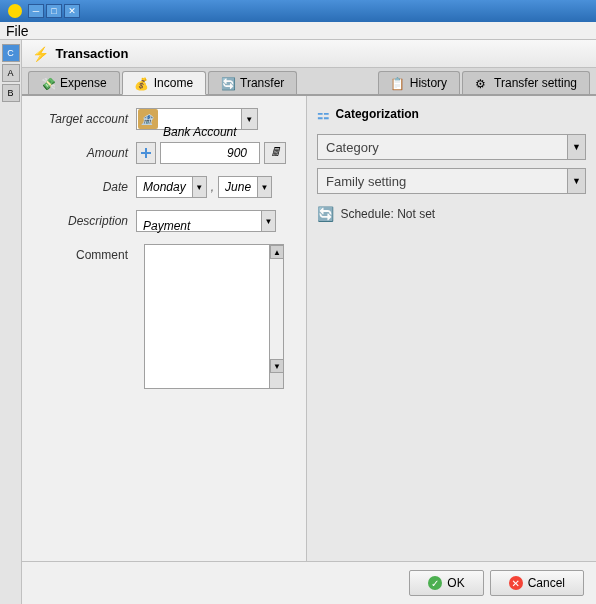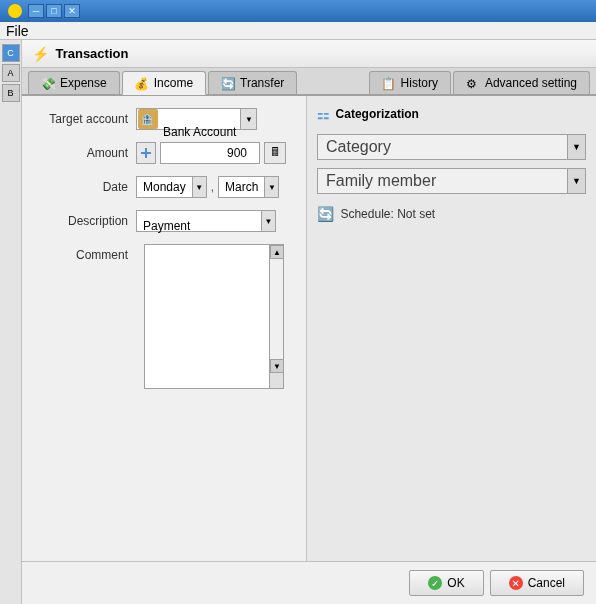--- a/index.html
+++ b/index.html
@@ -164,20 +164,21 @@
       flex: 1;
       padding: 12px 16px;
       display: flex;
       flex-direction: column;
       gap: 12px;
     }
     .form-row {
       display: flex;
       align-items: center;
       gap: 8px;
+      font-style: italic;
     }
     .form-label {
       width: 90px;
       text-align: right;
       font-size: 12px;
       color: #333;
     }
     .form-control {
       display: flex;
       align-items: center;
@@ -368,21 +369,21 @@
       align-items: center;
       border: 1px solid #a0a0a0;
       background: #f0f0f0;
       height: 26px;
       cursor: pointer;
       width: 100%;
     }
     .cat-text {
       flex: 1;
       padding: 0 8px;
-      font-size: 16px;
+      font-size: 13px;
       color: #444;
     }
     .cat-arrow {
       width: 18px;
       background: #d8d8d8;
       border-left: 1px solid #a0a0a0;
       height: 100%;
       display: flex; align-items: center; justify-content: center;
       font-size: 9px;
     }
@@ -488,21 +489,21 @@
           <span>Transfer</span>
         </div>
         <div class="tab-spacer"></div>
         <div class="tab-right">
           <div class="tab">
             <span class="tab-icon">📋</span>
             <span>History</span>
           </div>
           <div class="tab">
             <span class="tab-icon">⚙</span>
-            <span>Advanced setting</span>
+            <span>Transfer setting</span>
           </div>
         </div>
       </div>
 
       <div class="content-area">
 
         <div class="form-panel">
 
           <div class="form-row">
             <span class="form-label">Target account</span>
@@ -533,21 +534,21 @@
 
           <div class="form-row">
             <span class="form-label">Date</span>
             <div class="date-row">
               <div class="date-dropdown">
                 <span class="date-text">Monday</span>
                 <div class="date-arrow">▼</div>
               </div>
               <span class="date-sep">,</span>
               <div class="date-dropdown">
-                <span class="date-text">March</span>
+                <span class="date-text">June</span>
                 <div class="date-arrow">▼</div>
               </div>
             </div>
           </div>
 
           <div class="form-row">
             <span class="form-label">Description</span>
             <div class="form-control">
               <div class="desc-dropdown">
                 <span class="desc-text">Payment</span>
@@ -575,21 +576,21 @@
             <span class="cat-icon">⚏</span>
             <span>Categorization</span>
           </div>
 
           <div class="cat-dropdown">
             <span class="cat-text">Category</span>
             <div class="cat-arrow">▼</div>
           </div>
 
           <div class="cat-dropdown">
-            <span class="cat-text">Family member</span>
+            <span class="cat-text">Family setting</span>
             <div class="cat-arrow">▼</div>
           </div>
 
           <div class="schedule-row">
             <span class="schedule-icon">🔄</span>
             <span>Schedule: Not set</span>
           </div>
 
         </div>
 

